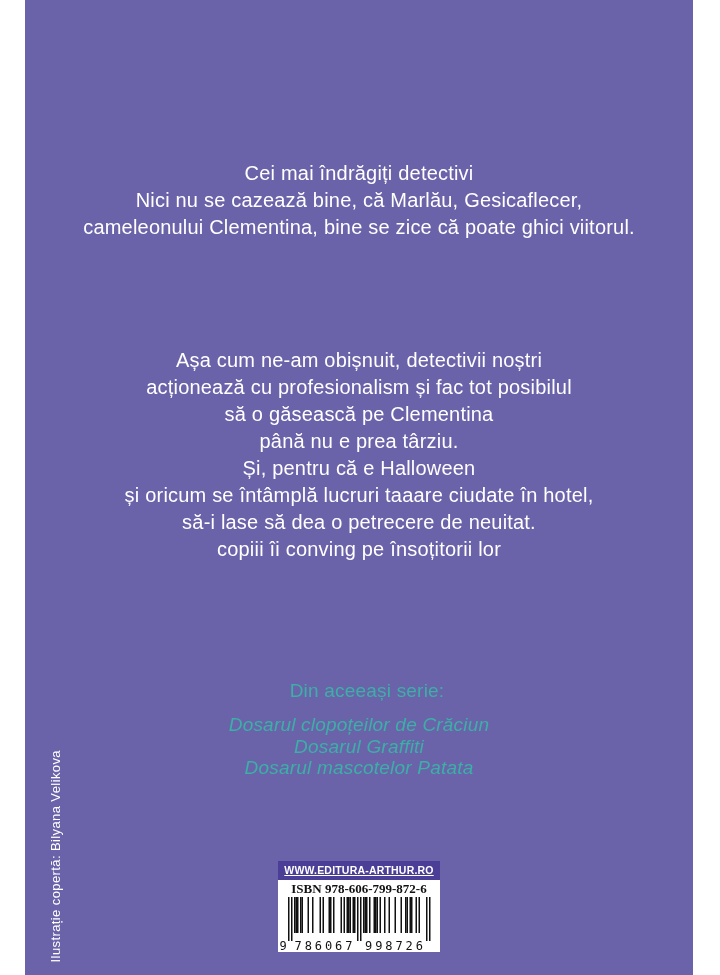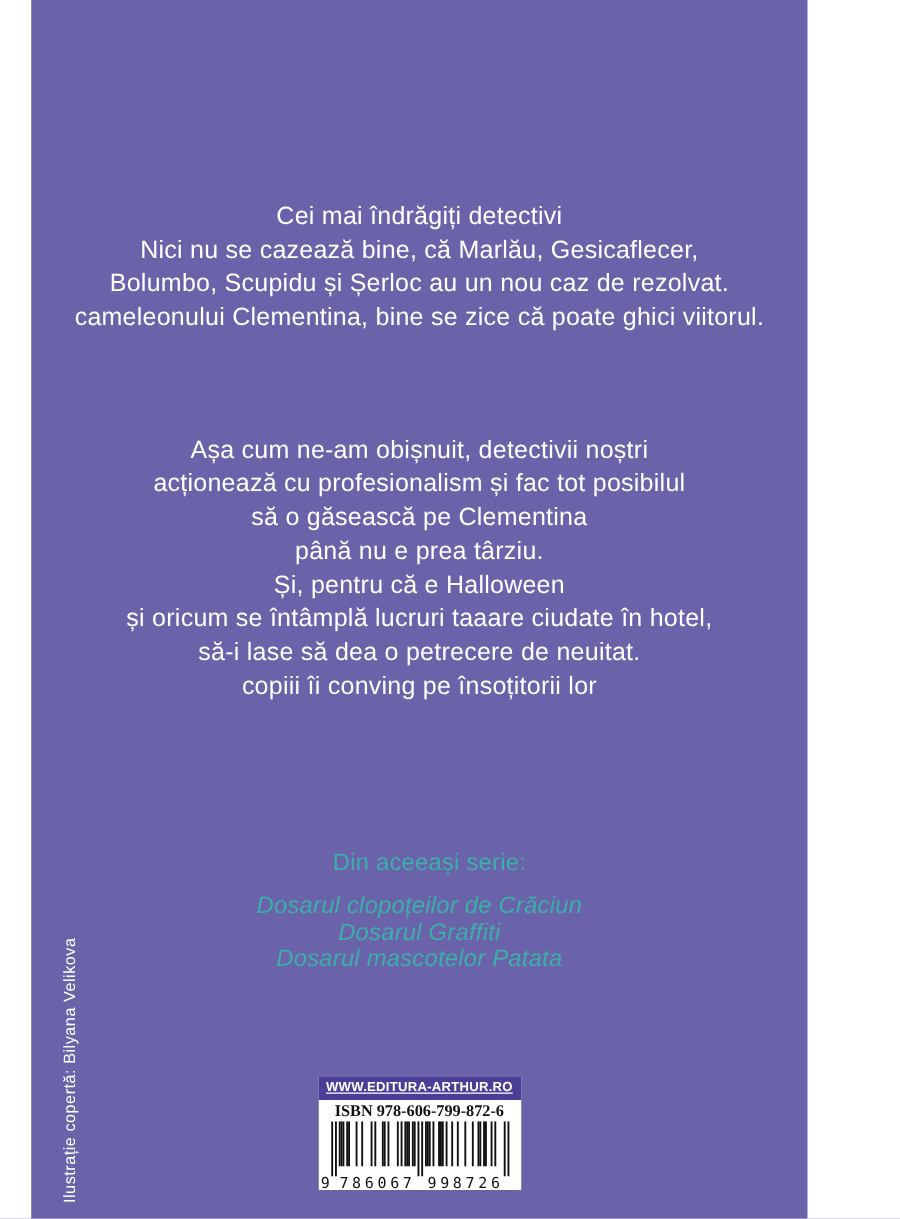--- a/index.html
+++ b/index.html
@@ -12,21 +12,21 @@
   html,body{width:720px;height:975px;}
   body{
     background:#FFFFFF;
     font-family:"Liberation Sans", sans-serif;
     position:relative;
     overflow:hidden;
   }
   .cover{
     position:absolute;
     left:25px; top:0;
-    width:621px; height:975px;
+    width:668px; height:975px;
     background:var(--purple);
   }
   .synopsis{
     position:absolute;
     left:0; right:0;
     text-align:center;
     color:var(--ink);
     font-size:20px;
     line-height:27px;
     letter-spacing:0.2px;
@@ -100,21 +100,20 @@
   }
 </style>
 </head>
 <body>
 
 <div class="cover">
 
   <div class="synopsis p1">
     <div>Cei mai îndrăgiți detectivi</div>
     <div>Nici nu se cazează bine, că Marlău, Gesicaflecer,</div>
-    <div>Bolumbo, Scupidu și Șerloc au un nou caz de rezolvat.</div>
     <div>cameleonului Clementina, bine se zice că poate ghici viitorul.</div>
   </div>
 
   <div class="synopsis p2">
     <div>Așa cum ne-am obișnuit, detectivii noștri</div>
     <div>acționează cu profesionalism și fac tot posibilul</div>
     <div>să o găsească pe Clementina</div>
     <div>până nu e prea târziu.</div>
     <div>Și, pentru că e Halloween</div>
     <div>și oricum se întâmplă lucruri taaare ciudate în hotel,</div>

